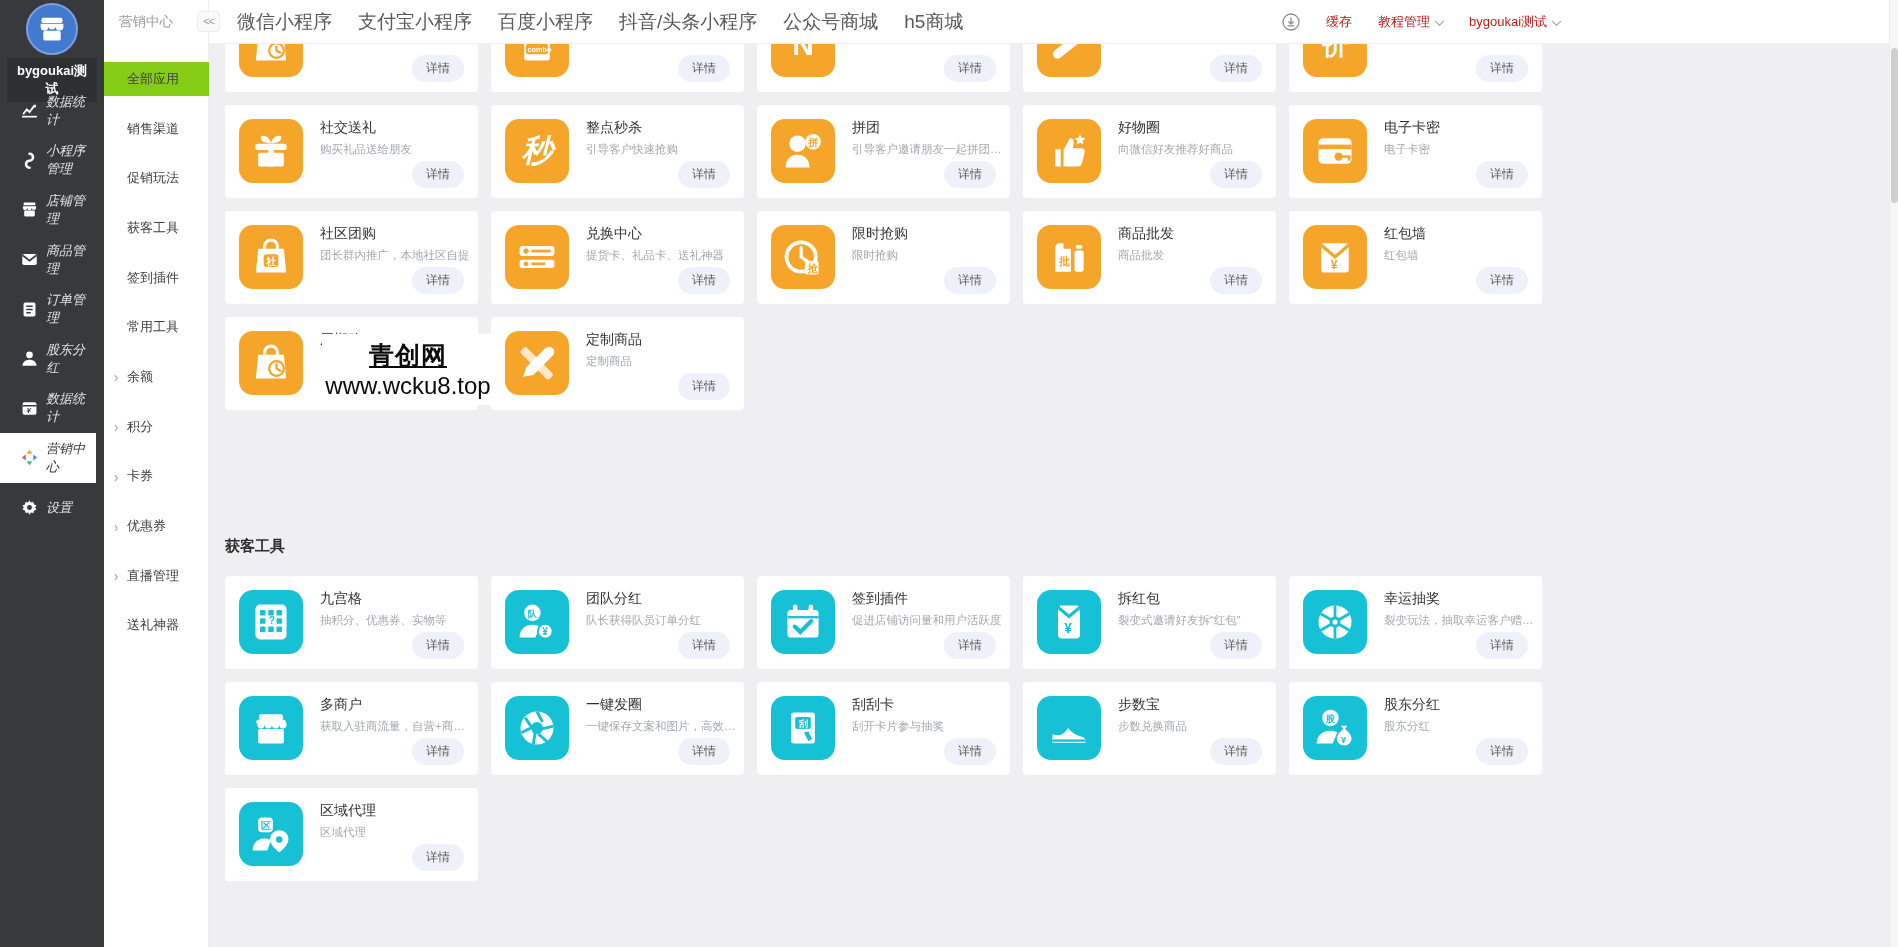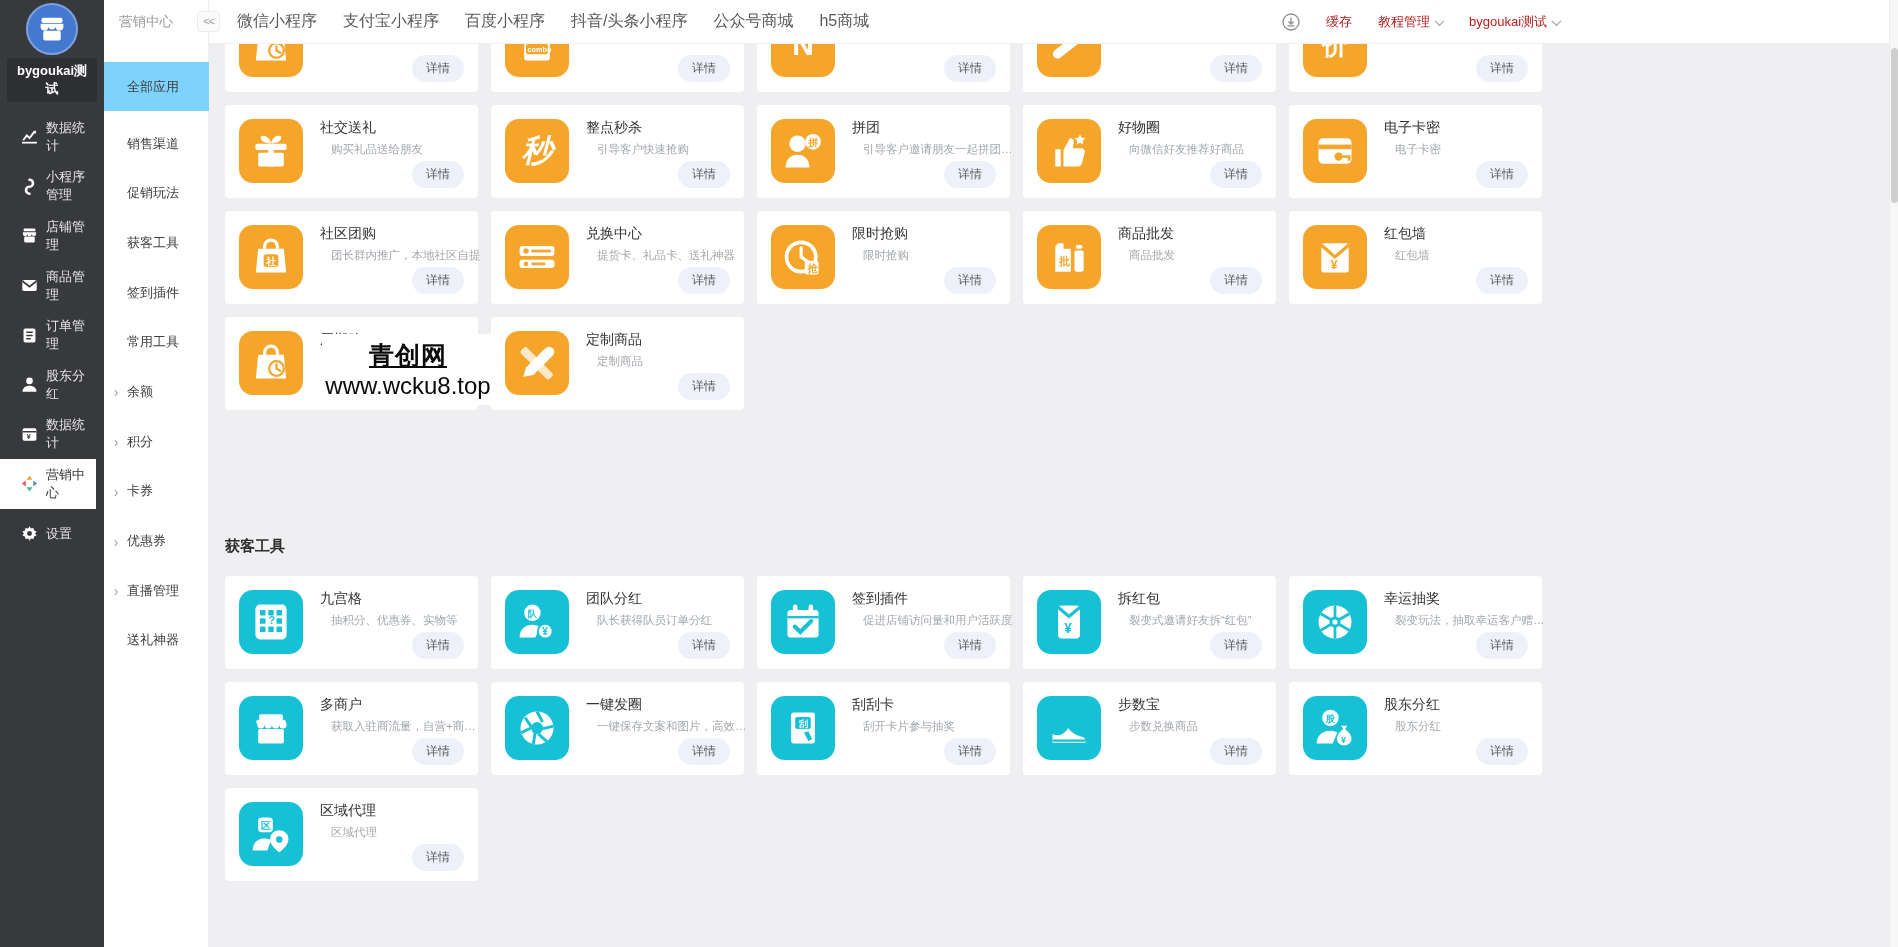--- a/index.html
+++ b/index.html
@@ -6,53 +6,53 @@
   *{box-sizing:border-box;font-family:"Liberation Sans","DejaVu Sans",sans-serif;}
   .page{position:relative;width:1898px;height:947px;background:#efeff1;overflow:hidden;display:flex;}
 
   
   .sidebar{position:relative;width:104px;height:947px;background:#38393d;flex:0 0 104px;z-index:6;}
   .logo{position:absolute;left:26px;top:3px;width:52px;height:52px;border-radius:50%;
         background:#4379cf;border:2px solid #7ba1de;display:flex;align-items:center;justify-content:center;}
   .brand{position:absolute;left:7px;top:58px;width:90px;height:44px;background:#2e2f33;border-radius:2px;
          color:#fff;font-size:13px;font-weight:bold;text-align:center;display:flex;align-items:center;justify-content:center;
          line-height:1.35;padding:0 9px;}
-  .side-nav{position:absolute;left:0;top:112px;width:96px;}
+  .side-nav{position:absolute;left:0;top:86px;width:96px;font-style:italic;}
   .side-item{height:49.6px;display:flex;align-items:center;padding-left:21px;gap:8px;color:#e3e3e3;font-size:13px;cursor:pointer;}
   .side-item .si{width:17px;height:17px;display:flex;align-items:center;justify-content:center;flex:0 0 17px;}
   .side-item.active{background:#ffffff;color:#333;}
 
   
   .submenu{position:relative;width:105px;height:947px;background:#fff;flex:0 0 105px;z-index:5;border-right:1px solid #ededed;}
   .submenu-head{position:absolute;left:0;top:0;width:105px;height:44px;display:flex;align-items:center;padding-left:15px;
                 color:#9b9b9b;font-size:13.5px;}
   .collapse-btn{position:absolute;right:-12px;top:11px;z-index:7;background:#fafafa;border:1px solid #ececec;border-radius:4px;
                 color:#9a9a9a;font-size:11px;line-height:1;padding:4px 5px;letter-spacing:-1px;cursor:pointer;}
   .submenu-list{position:absolute;left:0;top:54px;width:105px;}
   .sub-item{height:49.7px;display:flex;align-items:center;padding-left:23px;font-size:13px;color:#404040;cursor:pointer;position:relative;}
-  .sub-item.active{background:#7dd3fc;height:49px;margin:8px 0 7.7px 0;}
+  .sub-item.active{background:#84cc16;height:34px;margin:8px 0 7.7px 0;}
   .sub-item .arr{position:absolute;left:10px;color:#9a9a9a;font-size:13px;transform:scaleY(1.15);}
 
   
   .main{position:relative;flex:1;height:947px;display:flex;flex-direction:column;min-width:0;}
   .topbar{position:relative;height:44px;background:#fff;border-bottom:1px solid #f0f0f0;display:flex;align-items:center;
           padding-left:28px;gap:26px;flex:0 0 44px;z-index:4;}
-  .top-link{font-size:16px;color:#595959;cursor:pointer;white-space:nowrap;}
+  .top-link{font-size:19px;color:#595959;cursor:pointer;white-space:nowrap;}
   .top-right{position:absolute;left:1073px;top:0;height:44px;display:flex;align-items:center;gap:26px;}
   .tr-item{display:flex;align-items:center;gap:6px;font-size:13px;color:#b91c1c;cursor:pointer;white-space:nowrap;}
   .chev{width:7px;height:7px;border-right:1.4px solid #999;border-bottom:1.4px solid #999;transform:rotate(45deg) translate(-1px,-1px);display:inline-block;}
 
   .content{position:relative;flex:1;background:#efeff1;overflow:hidden;}
   .card-row{position:absolute;left:16px;display:flex;gap:13px;}
   .card{position:relative;width:253px;height:93px;background:#fff;border-radius:4px;flex:0 0 253px;}
   .tile{position:absolute;left:14px;top:14px;width:64px;height:64px;border-radius:14px;display:flex;align-items:center;justify-content:center;overflow:hidden;}
   .tile svg{display:block;}
   .tile .tgl{color:#fff;font-weight:bold;}
   .card-title{position:absolute;left:95px;top:14px;font-size:14px;font-weight:500;color:#333;white-space:nowrap;}
-  .card-sub{position:absolute;left:106px;top:37px;font-size:11.5px;color:#a3a8ad;white-space:nowrap;max-width:152px;overflow:hidden;text-overflow:ellipsis;}
+  .card-sub{position:absolute;left:95px;top:37px;font-size:11.5px;color:#a3a8ad;white-space:nowrap;max-width:152px;overflow:hidden;text-overflow:ellipsis;}
   .detail-btn{position:absolute;right:14px;bottom:10px;background:#eef1f9;border:none;border-radius:14px;color:#595959;
               font-size:12px;padding:5px 14px;cursor:pointer;}
   .section-title{position:absolute;left:16px;top:493px;margin:0;font-size:15px;font-weight:bold;color:#2e2e2e;}
 
   .watermark{position:absolute;left:113px;top:290px;width:172px;height:71px;background:#ffffff;z-index:8;
              display:flex;flex-direction:column;align-items:center;justify-content:center;color:#0a0a0a;}
   .wm1{font-size:25px;font-weight:bold;letter-spacing:1px;text-decoration:underline;}
   .wm2{font-size:24px;font-weight:500;}
 
   .scrollbar{position:absolute;right:0;top:0;width:9px;height:947px;background:#f7f7f7;border-left:1px solid #ebebeb;z-index:9;}

